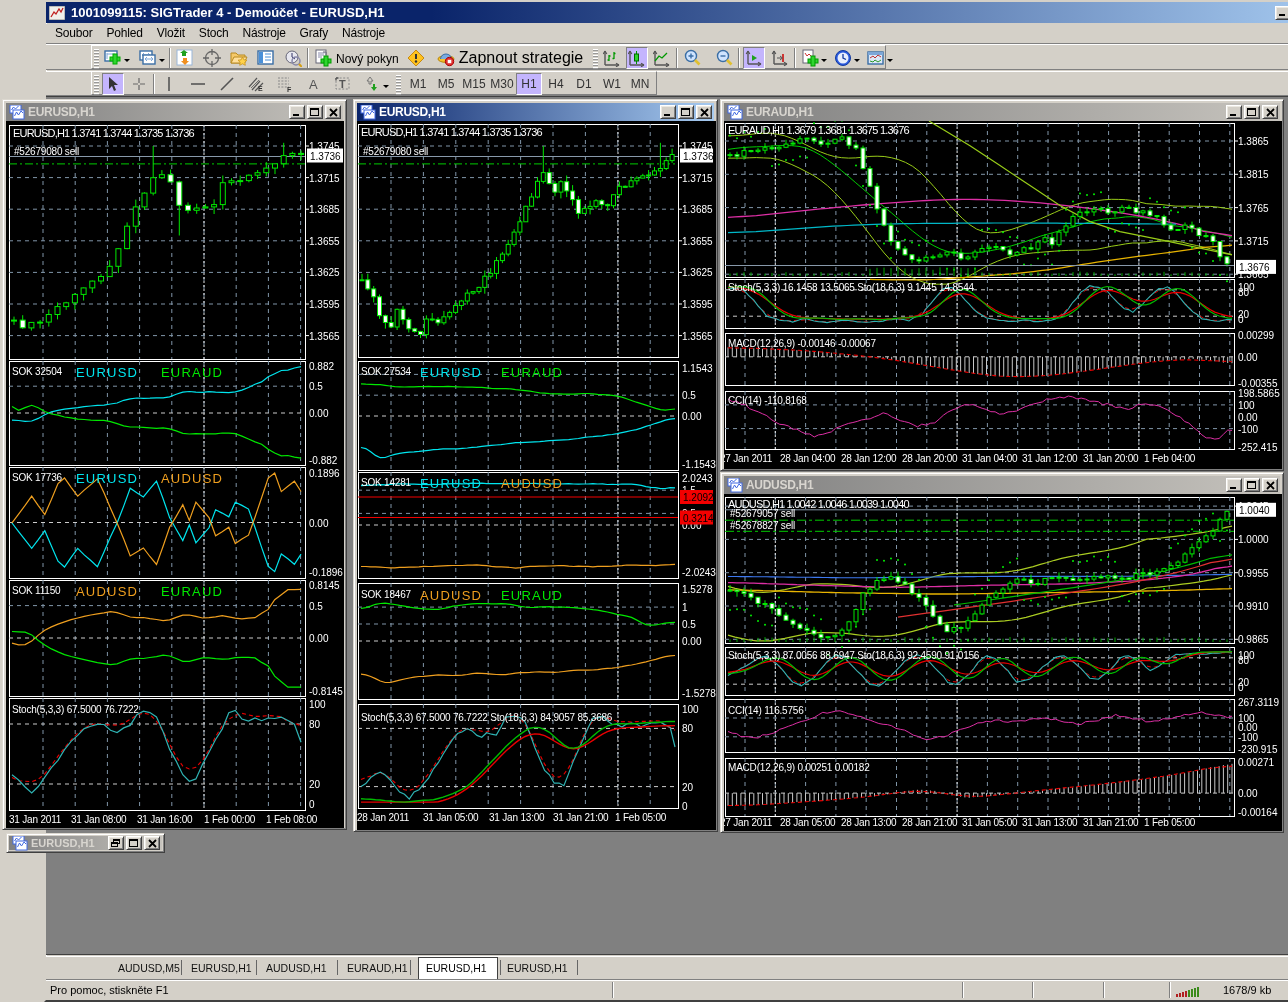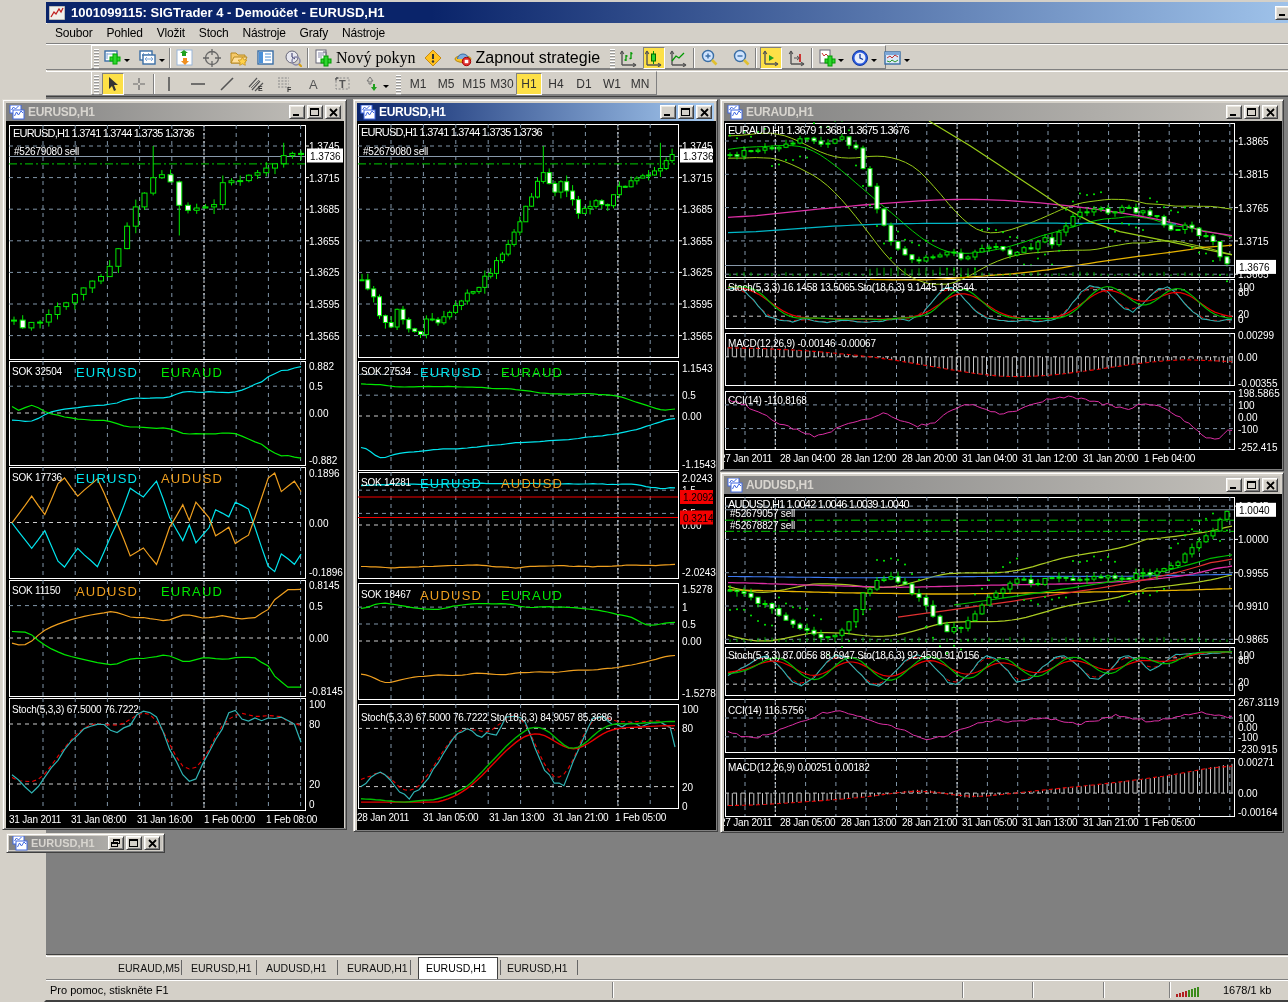--- a/index.html
+++ b/index.html
@@ -3,21 +3,21 @@
 *{margin:0;padding:0;box-sizing:border-box;}
 html,body{width:1288px;height:1002px;overflow:hidden;}
 body{font-family:"Liberation Sans",sans-serif;background:#d4d0c8;position:relative;}
 .abs{position:absolute;margin-left:44px;}
 .titlebar{left:2px;top:2px;width:1284px;height:21px;background:linear-gradient(90deg,#0a246a 0%,#0a246a 30%,#a6caf0 100%);display:flex;align-items:center;}
 .titlebar .ttxt{color:#fff;font-weight:bold;font-size:13px;margin-left:4px;letter-spacing:0px;}
 .menubar{left:2px;top:24px;width:1284px;height:20px;background:#d4d0c8;display:flex;align-items:flex-start;font-size:12px;color:#000;}
 .menubar span{padding:2px 7px;letter-spacing:-0.2px;}
 .tb{background:#d4d0c8;}
 .tbbtn{display:inline-flex;align-items:center;justify-content:center;width:22px;height:22px;vertical-align:top;}
-.pressed{border:1px solid;border-color:#808080 #fff #fff #808080;background:#fde047;}
+.pressed{border:1px solid;border-color:#808080 #fff #fff #808080;background:#c4b5fd;}
 .grip{display:inline-block;width:5px;height:20px;margin:1px 3px 0 2px;background:repeating-linear-gradient(180deg,#fff 0 1px,#999 1px 2px,#d4d0c8 2px 3px);}
 .vsep{display:inline-block;width:2px;height:20px;border-left:1px solid #808080;border-right:1px solid #fff;margin:1px 3px;}
 .win{position:absolute;background:#d4d0c8;border:1px solid;border-color:#dcd8d0 #404040 #404040 #dcd8d0;box-shadow:inset 1px 1px 0 #fff, inset -1px -1px 0 #808080;}
 .wtitle{position:absolute;left:3px;top:3px;right:3px;height:18px;display:flex;align-items:center;color:#fff;font-size:12px;font-weight:bold;}
 .wtitle.act{background:linear-gradient(90deg,#0a246a,#a6caf0);}
 .wtitle.inact{background:linear-gradient(90deg,#808080,#c6c3bd);color:#d8d5cf;}
 .wbody{position:absolute;left:3px;top:21px;right:3px;bottom:3px;background:#000;}
 .wbtns{margin-left:auto;display:flex;gap:2px;margin-right:2px;}
 .wb{width:16px;height:14px;background:#d4d0c8;border:1px solid;border-color:#fff #404040 #404040 #fff;box-shadow:inset 1px 1px 0 #ece9e2,inset -1px -1px 0 #808080;display:flex;align-items:center;justify-content:center;}
 .statusbar{left:2px;top:979px;width:1284px;height:21px;background:#d4d0c8;font-size:11px;color:#000;}
@@ -113,21 +113,21 @@
       </span><span class="vsep"></span><span class="tbbtn">
         <svg width="18" height="18" viewBox="0 0 18 18">
           <rect x="2" y="1" width="10" height="13" fill="#fff" stroke="#667"></rect>
           <path d="M4 4 h6 M4 6 h6 M4 8 h4" stroke="#88a"></path>
           <path d="M9 3 l3 0 0 3" fill="#ccd" stroke="#667"></path>
           <g>
             <rect x="7" y="10" width="10" height="4" fill="#2fd52f" stroke="#090"></rect>
             <rect x="10" y="7" width="4" height="10" fill="#2fd52f" stroke="#090"></rect>
           </g>
         </svg>
-      </span><span style="font-size:16px;vertical-align:6px;padding:0 6px 0 2px;font-family:Liberation Serif, serif;">Nový pokyn</span><span class="tbbtn">
+      </span><span style="font-size:12px;vertical-align:6px;padding:0 6px 0 2px;">Nový pokyn</span><span class="tbbtn">
         <svg width="18" height="18" viewBox="0 0 18 18">
           <path d="M9 1 L17 9 L9 17 L1 9 z" fill="#ffc21f" stroke="#c88a10"></path>
           <path d="M9 5 v5" stroke="#333" stroke-width="2"></path>
           <circle cx="9" cy="12.5" r="1.2" fill="#333"></circle>
         </svg>
       </span><span style="display:inline-block;width:8px"></span><span class="tbbtn">
         <svg width="18" height="18" viewBox="0 0 18 18">
           <ellipse cx="9" cy="10" rx="8" ry="3.4" fill="#f5c12a" stroke="#b8860b"></ellipse>
           <path d="M3.5 10 a5.5 5 0 0 1 11 0" fill="#7aabe0" stroke="#3a6ea5"></path>
           <circle cx="12.5" cy="12.5" r="4.2" fill="#e03030" stroke="#a00"></circle>
@@ -1967,21 +1967,21 @@
         </span>
         <span class="wb">
           <svg width="9" height="9">
             <path d="M1 1 L8 8 M8 1 L1 8" stroke="#000" stroke-width="1.8"></path>
           </svg>
         </span>
       </span>
     </div>
   </div>
 <div class="abs tabbar">
-    <div class="abs" style="left:28px;top:5px;color:#111;">EURAUD,M5</div>
+    <div class="abs" style="left:28px;top:5px;color:#111;">AUDUSD,M5</div>
     <div class="abs" style="left:101px;top:5px;color:#111;">EURUSD,H1</div>
     <div class="abs" style="left:176px;top:5px;color:#111;">AUDUSD,H1</div>
     <div class="abs" style="left:257px;top:5px;color:#111;">EURAUD,H1</div>
     <div class="abs" style="left:417px;top:5px;color:#111;">EURUSD,H1</div>
     <div class="abs" style="left:91px;top:3px;height:15px;border-left:1px solid #666;"></div>
     <div class="abs" style="left:166px;top:3px;height:15px;border-left:1px solid #666;"></div>
     <div class="abs" style="left:247px;top:3px;height:15px;border-left:1px solid #666;"></div>
     <div class="abs" style="left:320px;top:3px;height:15px;border-left:1px solid #666;"></div>
     <div class="abs" style="left:410px;top:3px;height:15px;border-left:1px solid #666;"></div>
     <div class="abs" style="left:487px;top:3px;height:15px;border-left:1px solid #666;"></div>
@@ -2002,21 +2002,21 @@
     <svg style="position:absolute;left:1130px;top:3px;" width="26" height="15">
       <rect x="0" y="11" width="2" height="3" fill="#b02020"></rect>
       <rect x="3" y="10" width="2" height="4" fill="#b02020"></rect>
       <rect x="6" y="9" width="2" height="5" fill="#b02020"></rect>
       <rect x="9" y="8" width="2" height="6" fill="#b02020"></rect>
       <rect x="12" y="7" width="2" height="7" fill="#3a8a1a"></rect>
       <rect x="15" y="6" width="2" height="8" fill="#3a8a1a"></rect>
       <rect x="18" y="5" width="2" height="9" fill="#3a8a1a"></rect>
       <rect x="21" y="4" width="2" height="10" fill="#3a8a1a"></rect>
     </svg>
-    <span style="position:absolute;left:1177px;top:4px;">1678/1 kb</span>
+    <span style="position:absolute;left:1177px;top:4px;">1678/9 kb</span>
     <svg style="position:absolute;right:2px;top:4px;" width="14" height="14">
       <line x1="12" y1="14" x2="14" y2="12" stroke="#808080"></line>
       <line x1="13" y1="14" x2="14" y2="13" stroke="#fff"></line>
       <line x1="8" y1="14" x2="14" y2="8" stroke="#808080"></line>
       <line x1="9" y1="14" x2="14" y2="9" stroke="#fff"></line>
       <line x1="4" y1="14" x2="14" y2="4" stroke="#808080"></line>
       <line x1="5" y1="14" x2="14" y2="5" stroke="#fff"></line>
     </svg>
   </div>
 </body></html>

